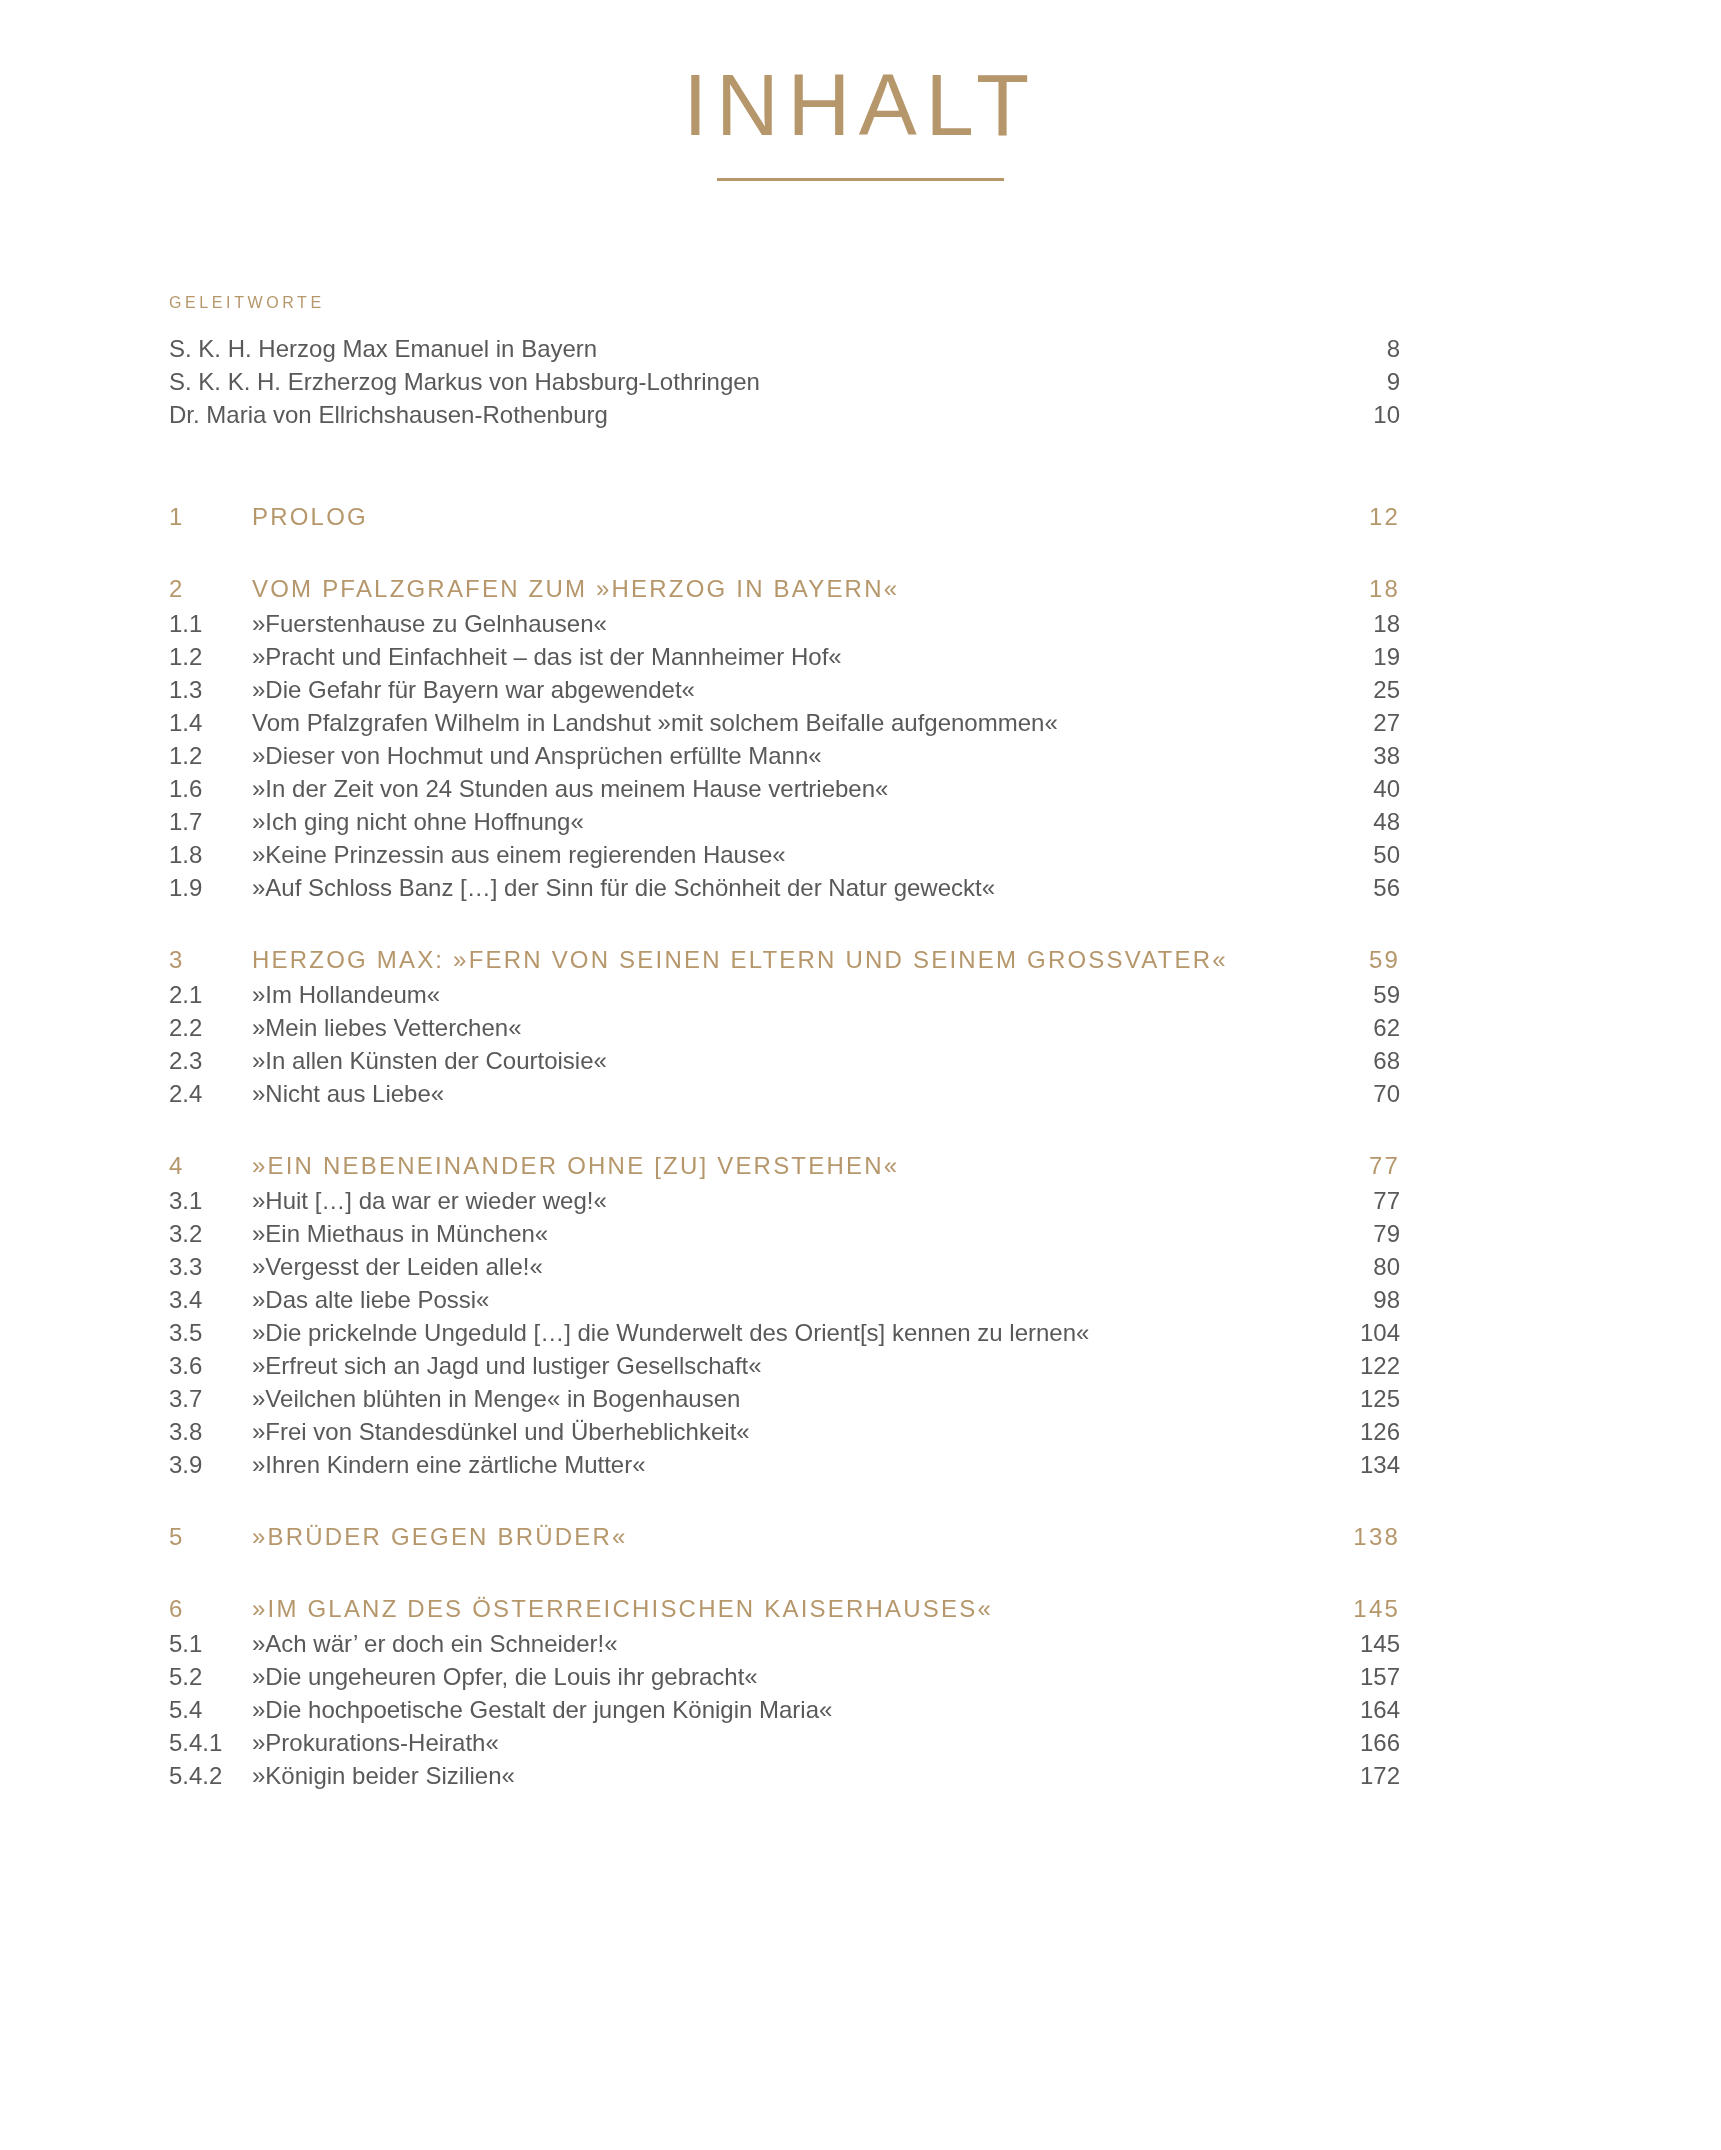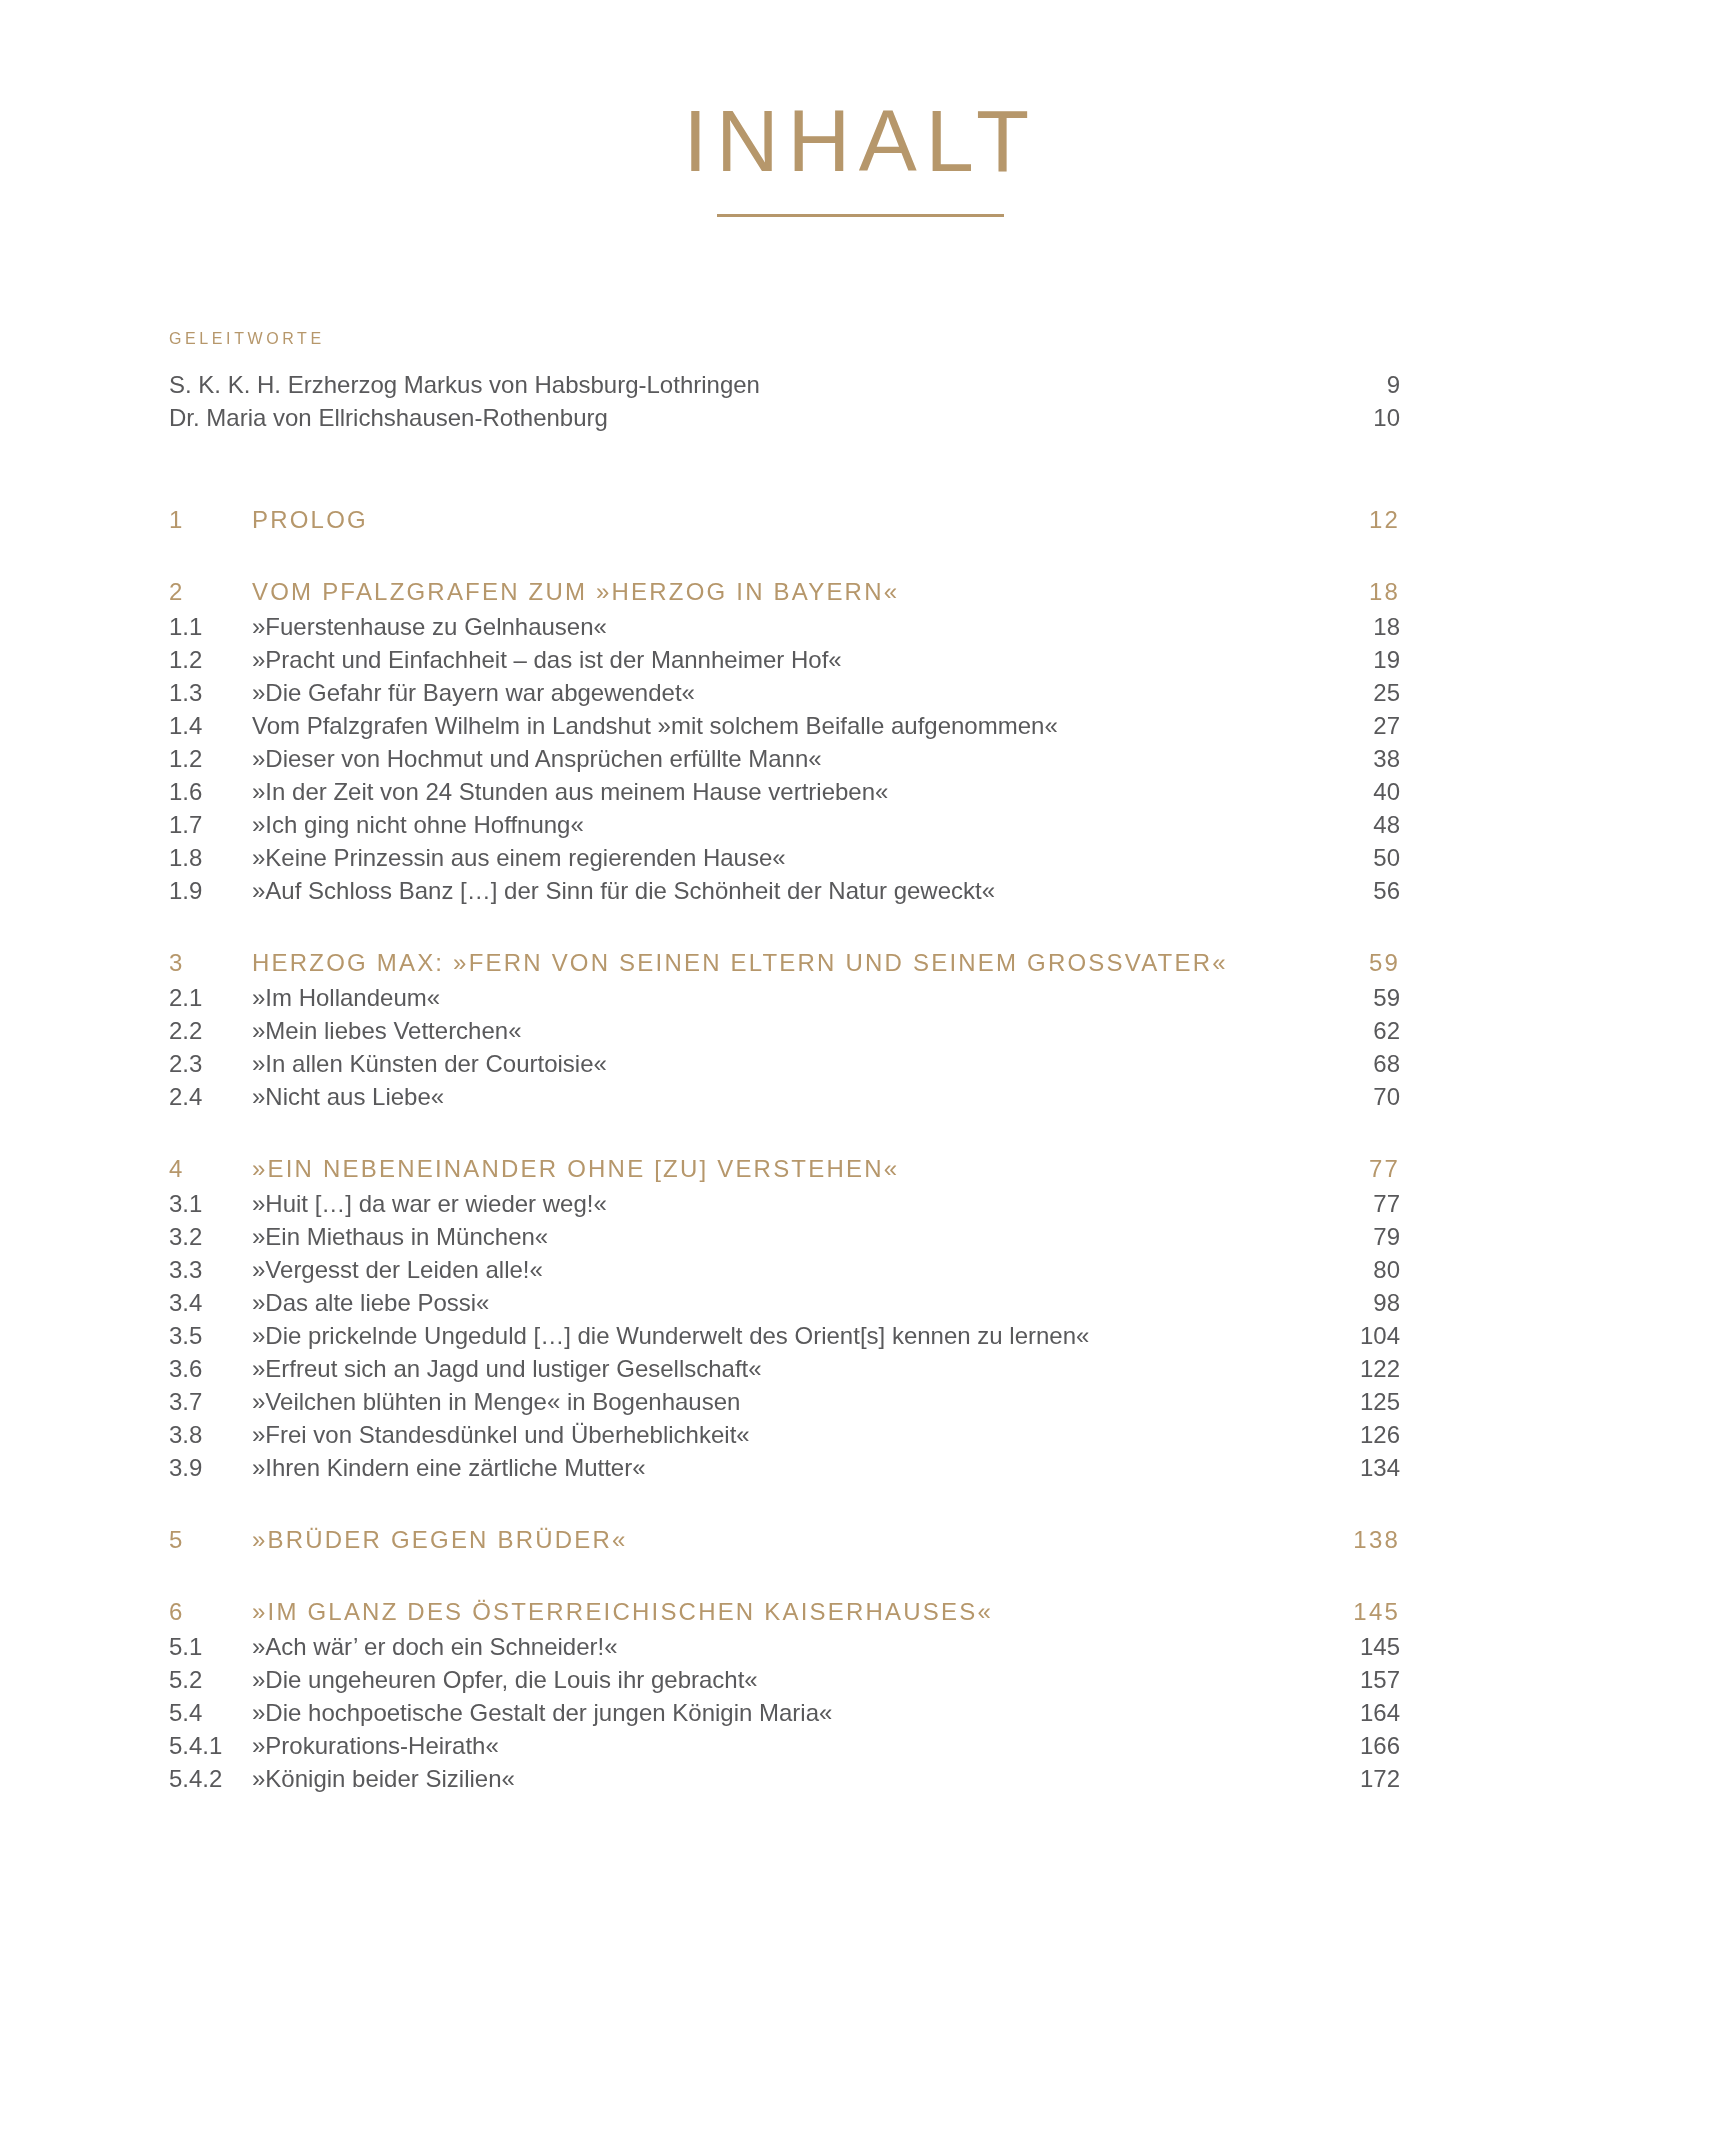--- a/index.html
+++ b/index.html
@@ -14,21 +14,21 @@
   .page {
     position: relative;
     width: 1721px;
     height: 2151px;
     background: #ffffff;
     overflow: hidden;
   }
   h1, h2 { margin: 0; padding: 0; font-weight: 400; }
 
   .title {
-    padding-top: 97px;
+    padding-top: 61px;
     text-align: center;
     font-size: 87px;
     line-height: 1;
     letter-spacing: 8.6px;
     color: #b6976b;
   }
   .title-rule {
     width: 287px;
     height: 2.9px;
     background: #b6976b;
@@ -67,20 +67,24 @@
 <body>
 
 <div class="page">
   <h1 class="title">INHALT</h1>
   <div class="title-rule"></div>
 
   <div class="content">
     <section>
       <h2 class="section-heading">GELEITWORTE</h2>
       <div class="geleit-entries" id="geleitworte-entries">
+  <div class="row geleit-row">
+    <span class="label">S. K. H. Herzog Max Emanuel in Bayern</span>
+    <span class="page-num">8</span>
+  </div>
 
   <div class="row geleit-row">
     <span class="label">S. K. K. H. Erzherzog Markus von Habsburg-Lothringen</span>
     <span class="page-num">9</span>
   </div>
 
   <div class="row geleit-row">
     <span class="label">Dr. Maria von Ellrichshausen-Rothenburg</span>
     <span class="page-num">10</span>
   </div>

